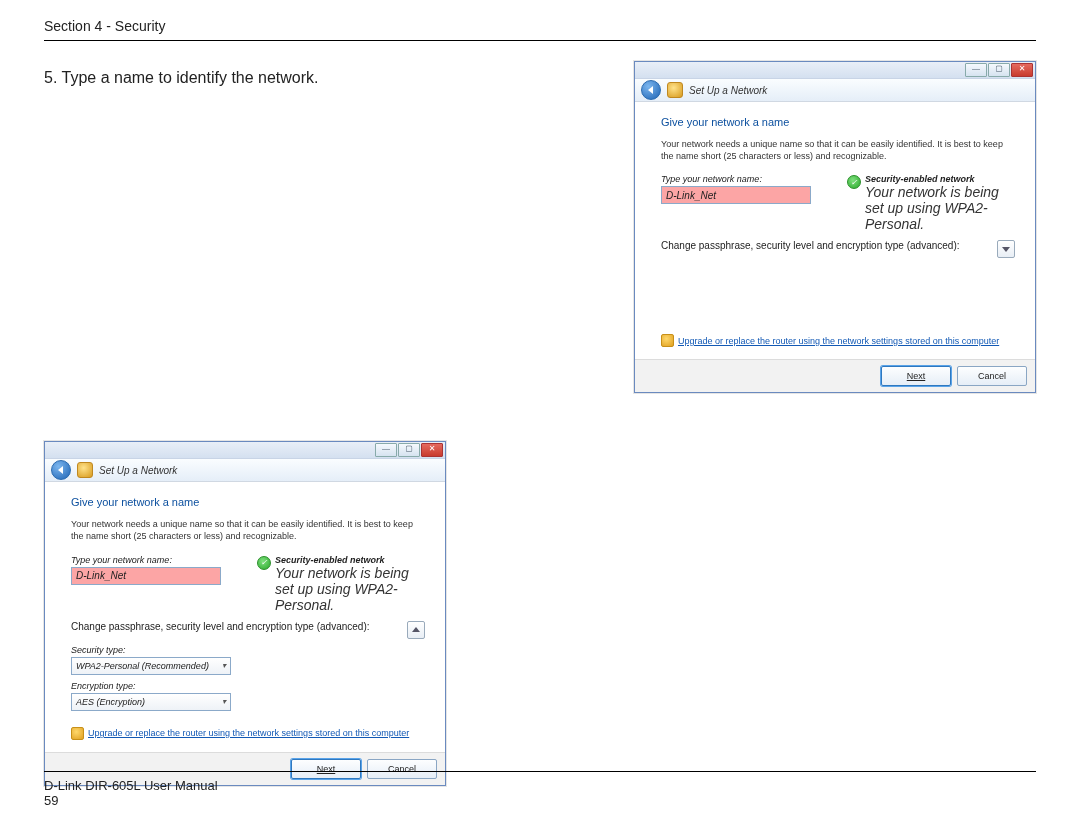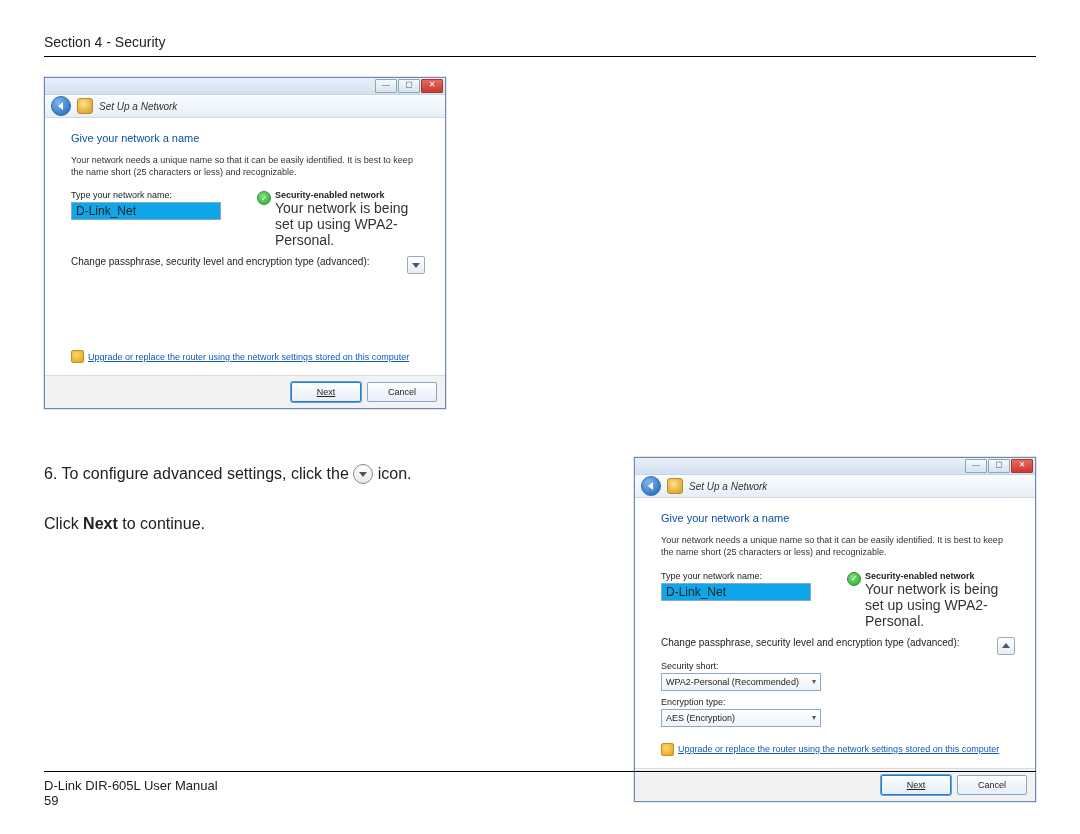--- a/index.html
+++ b/index.html
@@ -6,21 +6,21 @@
     font-family: "Segoe UI", Arial, sans-serif;
     margin: 0;
     background: #fff;
     color: #222;
     width: 1080px;
     height: 834px;
     position: relative;
     box-sizing: border-box;
   }
   .page {
-    padding: 34px 44px 0 44px;
+    padding: 18px 44px 0 44px;
     box-sizing: border-box;
   }
   .header {
     font-size: 14px;
     padding-bottom: 6px;
     border-bottom: 1px solid #000;
     margin-bottom: 20px;
   }
   .row {
     display: flex;
@@ -138,37 +138,38 @@
   .desc {
     font-size: 9px;
     color: #333;
     line-height: 1.35;
     margin-bottom: 12px;
   }
   .form-row {
     display: flex;
     gap: 18px;
     margin-bottom: 8px;
+    font-style: italic;
   }
   .form-col { flex: 1; }
   .label {
     font-size: 9px;
     margin-bottom: 2px;
     color: #222;
   }
   .textbox {
     width: 140px;
     height: 16px;
     border: 1px solid #8ba9c9;
-    font-size: 12px;
+    font-size: 10px;
     padding: 0 4px;
     font-family: inherit;
     display: flex;
     align-items: center;
-    background: #0ea5e9;
+    background: #fca5a5;
   }
   .selectbox {
     width: 150px;
     height: 16px;
     border: 1px solid #8ba9c9;
     background: linear-gradient(#fff,#eef2f7);
     font-size: 9px;
     padding: 0 4px;
     display: flex;
     align-items: center;
@@ -273,20 +274,23 @@
   }
   .dialog1-spacer { height: 62px; }
 </style>
 </head>
 <body>
 
 <div class="page">
   <div class="header">Section 4 - Security</div>
 
   <div class="row">
+    <div class="instruction">
+      <div class="line">5. Type a name to identify the network.</div>
+    </div>
 
     <div class="dialog">
       <div class="titlebar">
         <div class="winbtn">—</div>
         <div class="winbtn">▢</div>
         <div class="winbtn close">✕</div>
       </div>
       <div class="navbar">
         <div class="back"></div>
         <div class="router-icon"></div>
@@ -323,30 +327,20 @@
       <div class="footerbar">
         <div class="btn primary">
             <span style="text-decoration:underline">Next</span>
           </div>
         <div class="btn">Cancel</div>
       </div>
     </div>
   </div>
 
   <div class="row">
-    <div class="instruction">
-      <div class="line">
-        <span>6. To configure advanced settings, click the</span>
-        <span class="expand-icon-inline"></span>
-        <span>icon.</span>
-      </div>
-      <div class="line">
-        <span>Click </span><b>Next</b><span> to continue.</span>
-      </div>
-    </div>
 
     <div class="dialog">
       <div class="titlebar">
         <div class="winbtn">—</div>
         <div class="winbtn">▢</div>
         <div class="winbtn close">✕</div>
       </div>
       <div class="navbar">
         <div class="back"></div>
         <div class="router-icon"></div>
@@ -369,21 +363,21 @@
               </div>
             </div>
           </div>
         </div>
         <div class="advline">
           <span>Change passphrase, security level and encryption type (advanced):</span>
           <span class="expand-btn chev-up"></span>
         </div>
         <div class="form-row">
           <div class="form-col">
-            <div class="label">Security short:</div>
+            <div class="label">Security type:</div>
             <div class="selectbox">
                 <span>WPA2-Personal (Recommended)</span>
               </div>
             <div class="label" style="margin-top:6px">Encryption type:</div>
             <div class="selectbox">
                 <span>AES (Encryption)</span>
               </div>
           </div>
         </div>
         <a class="link">

